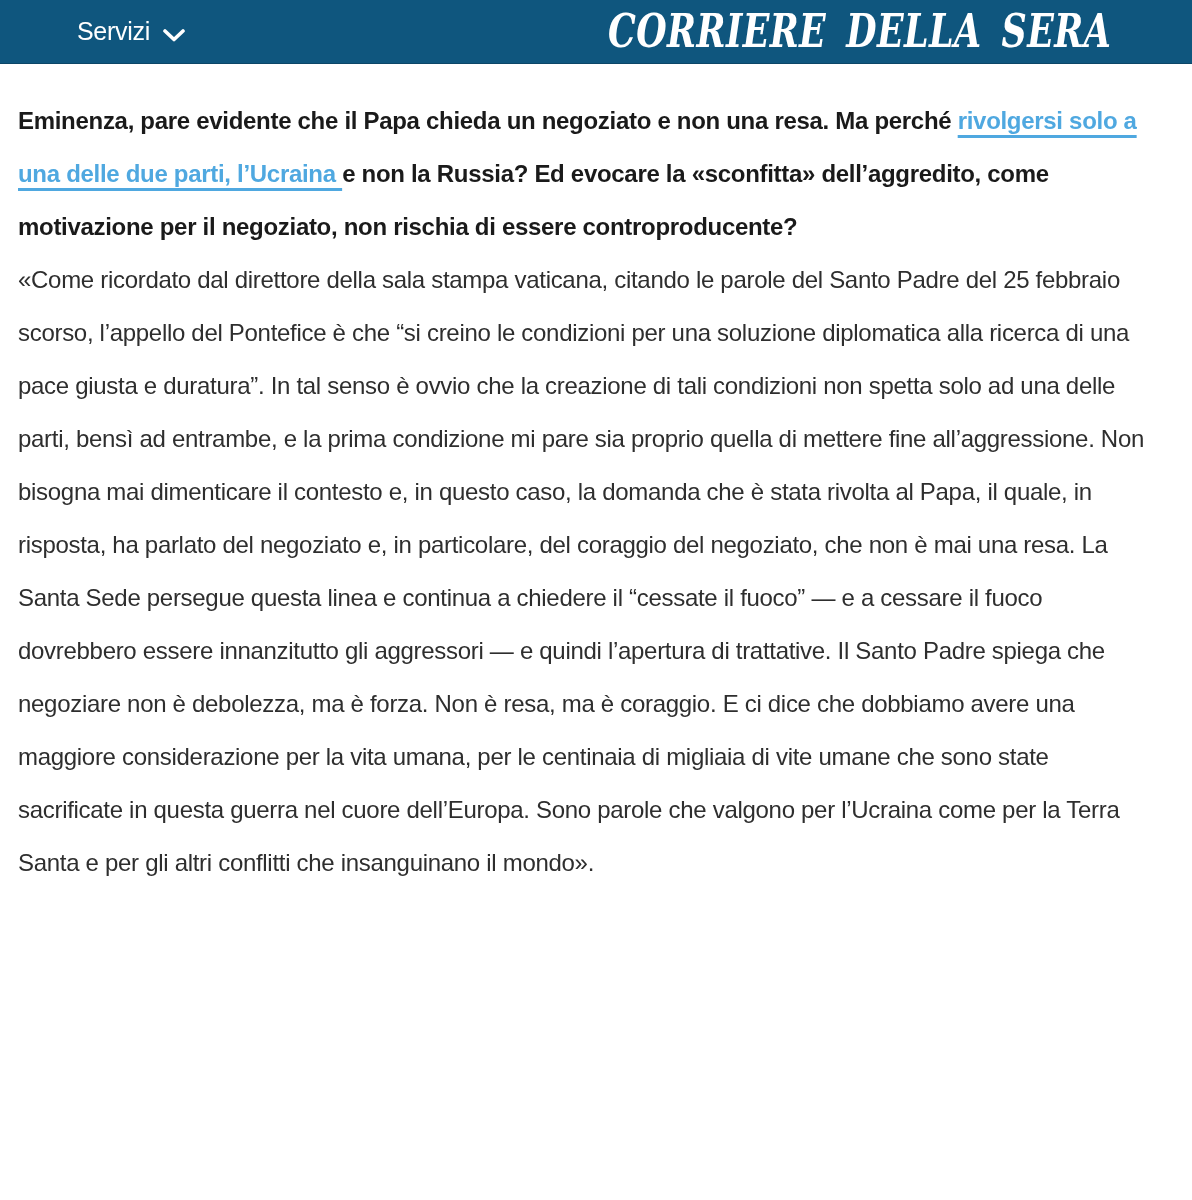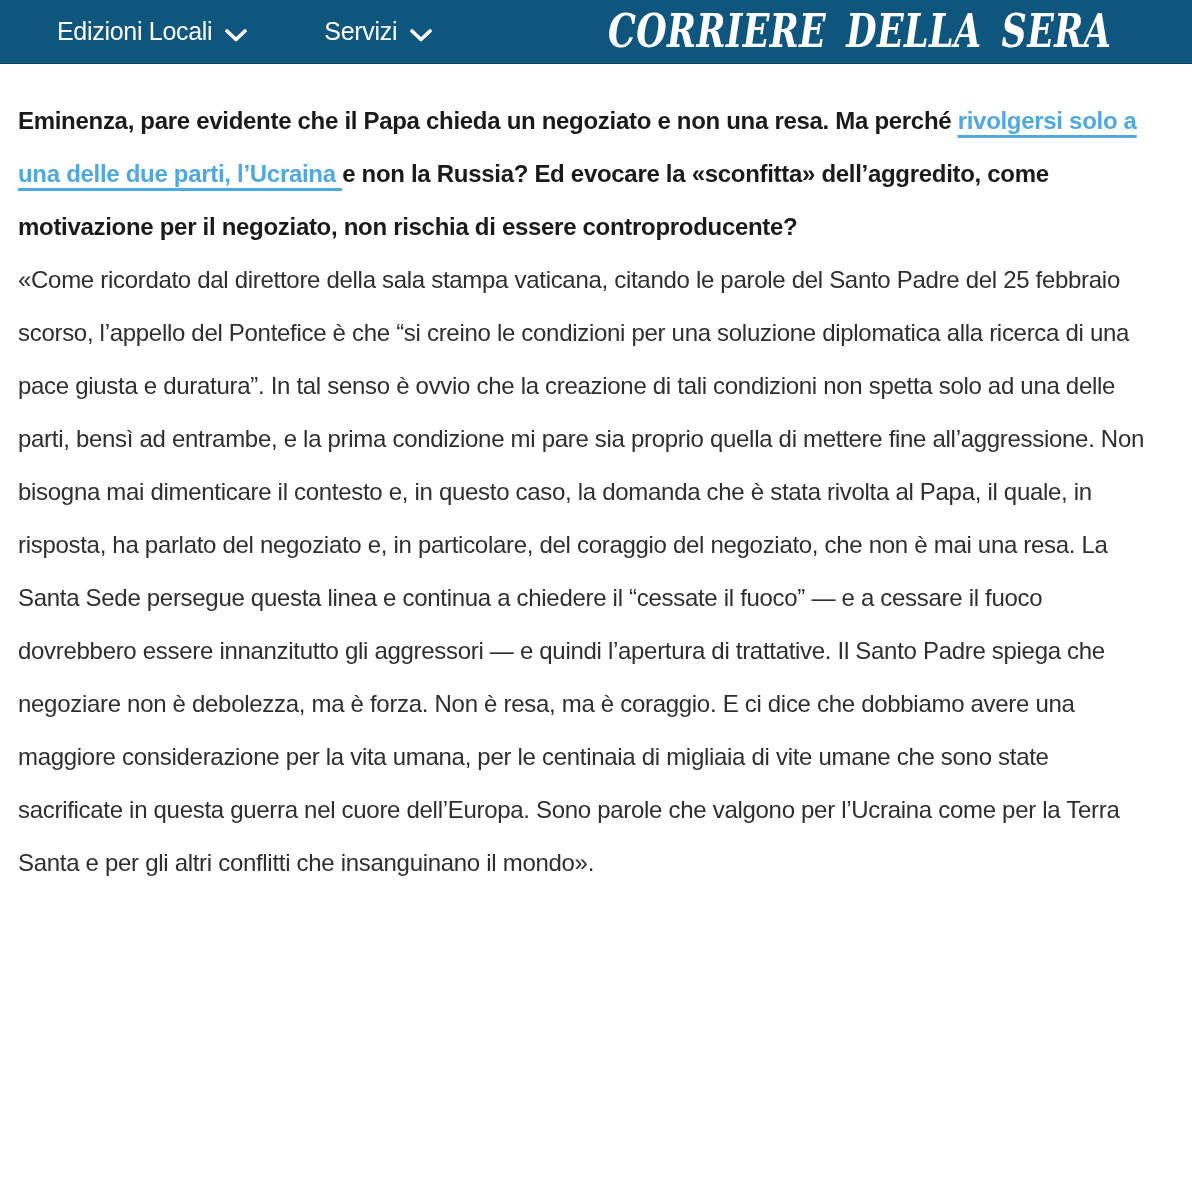--- a/index.html
+++ b/index.html
@@ -84,28 +84,20 @@
     text-decoration-thickness: 2.5px;
     text-underline-offset: 6px;
     cursor: pointer;
   }
 </style>
 </head>
 <body>
 
 <header class="site-header">
   <nav class="header-nav">
-    <button class="nav-item first">
-      <span>Edizioni Locali</span>
-      <span class="chevron">
-        <svg width="22" height="13" viewBox="0 0 22 13">
-          <path d="M2 2 L11 10.5 L20 2" fill="none" stroke="#ffffff" stroke-width="3.6" stroke-linecap="round" stroke-linejoin="round"></path>
-        </svg>
-      </span>
-    </button>
     <button class="nav-item second">
       <span>Servizi</span>
       <span class="chevron">
         <svg width="22" height="13" viewBox="0 0 22 13">
           <path d="M2 2 L11 10.5 L20 2" fill="none" stroke="#ffffff" stroke-width="3.6" stroke-linecap="round" stroke-linejoin="round"></path>
         </svg>
       </span>
     </button>
   </nav>
   <div class="logo">CORRIERE DELLA SERA</div>

